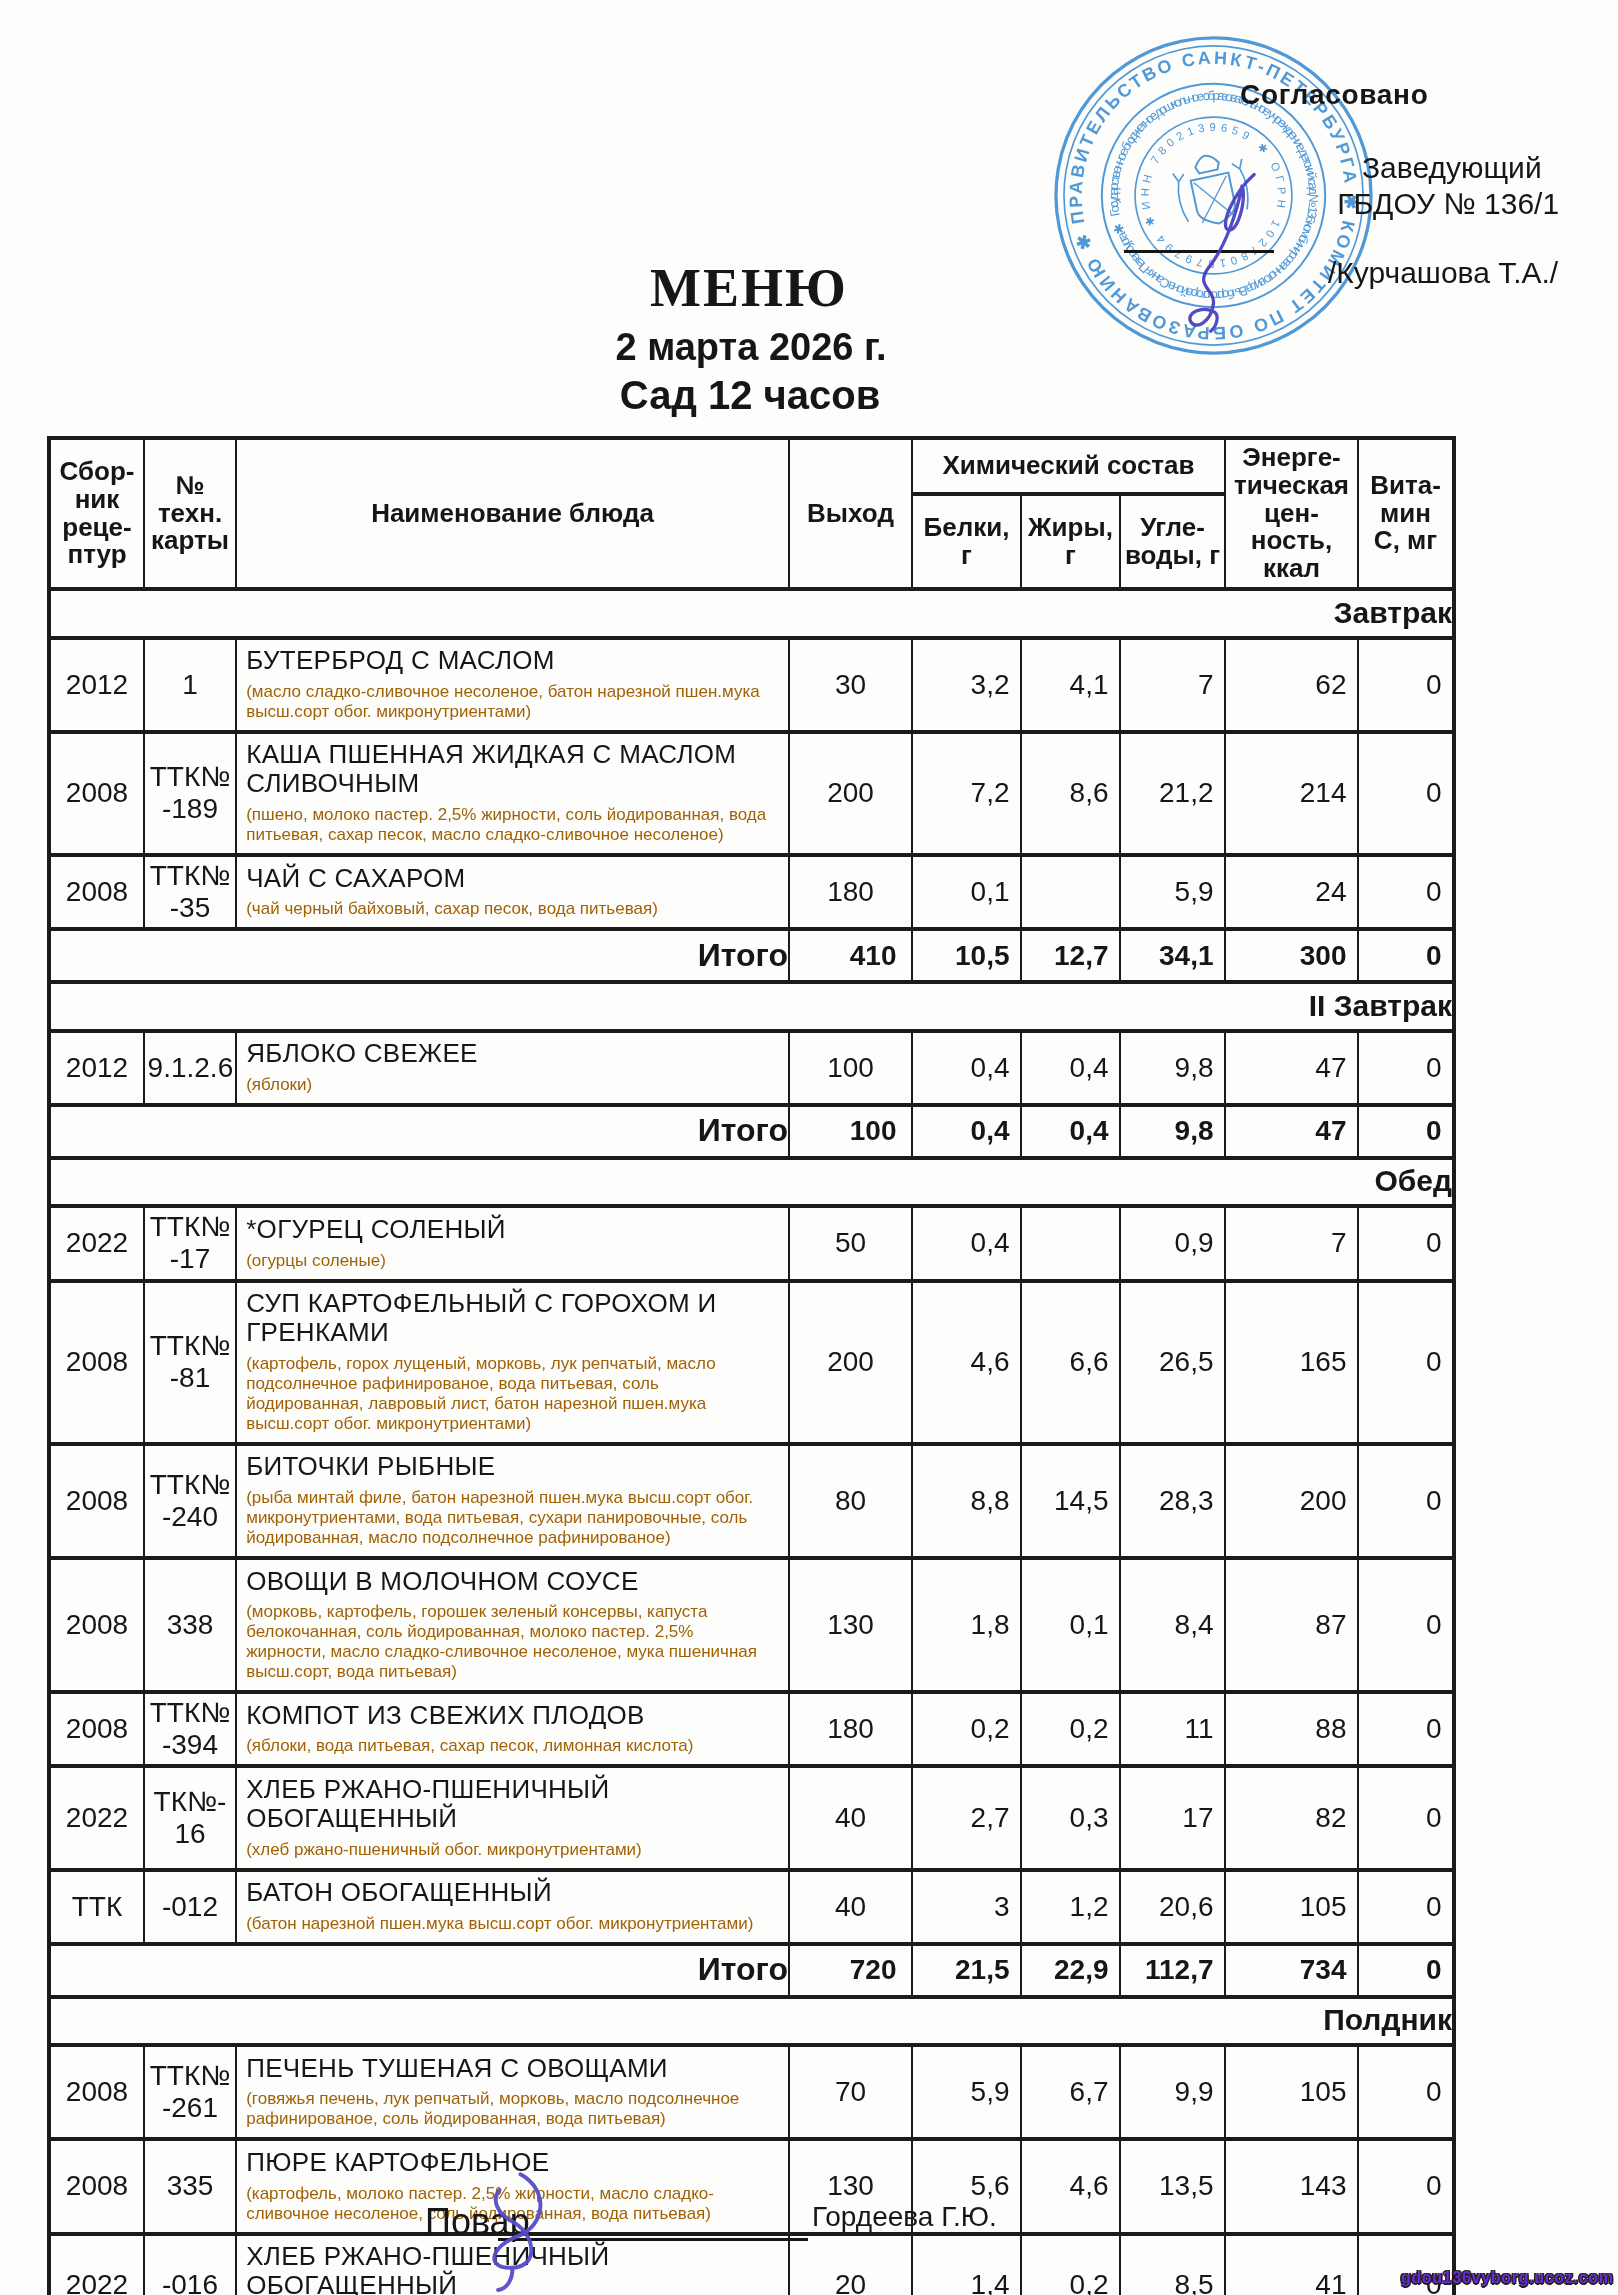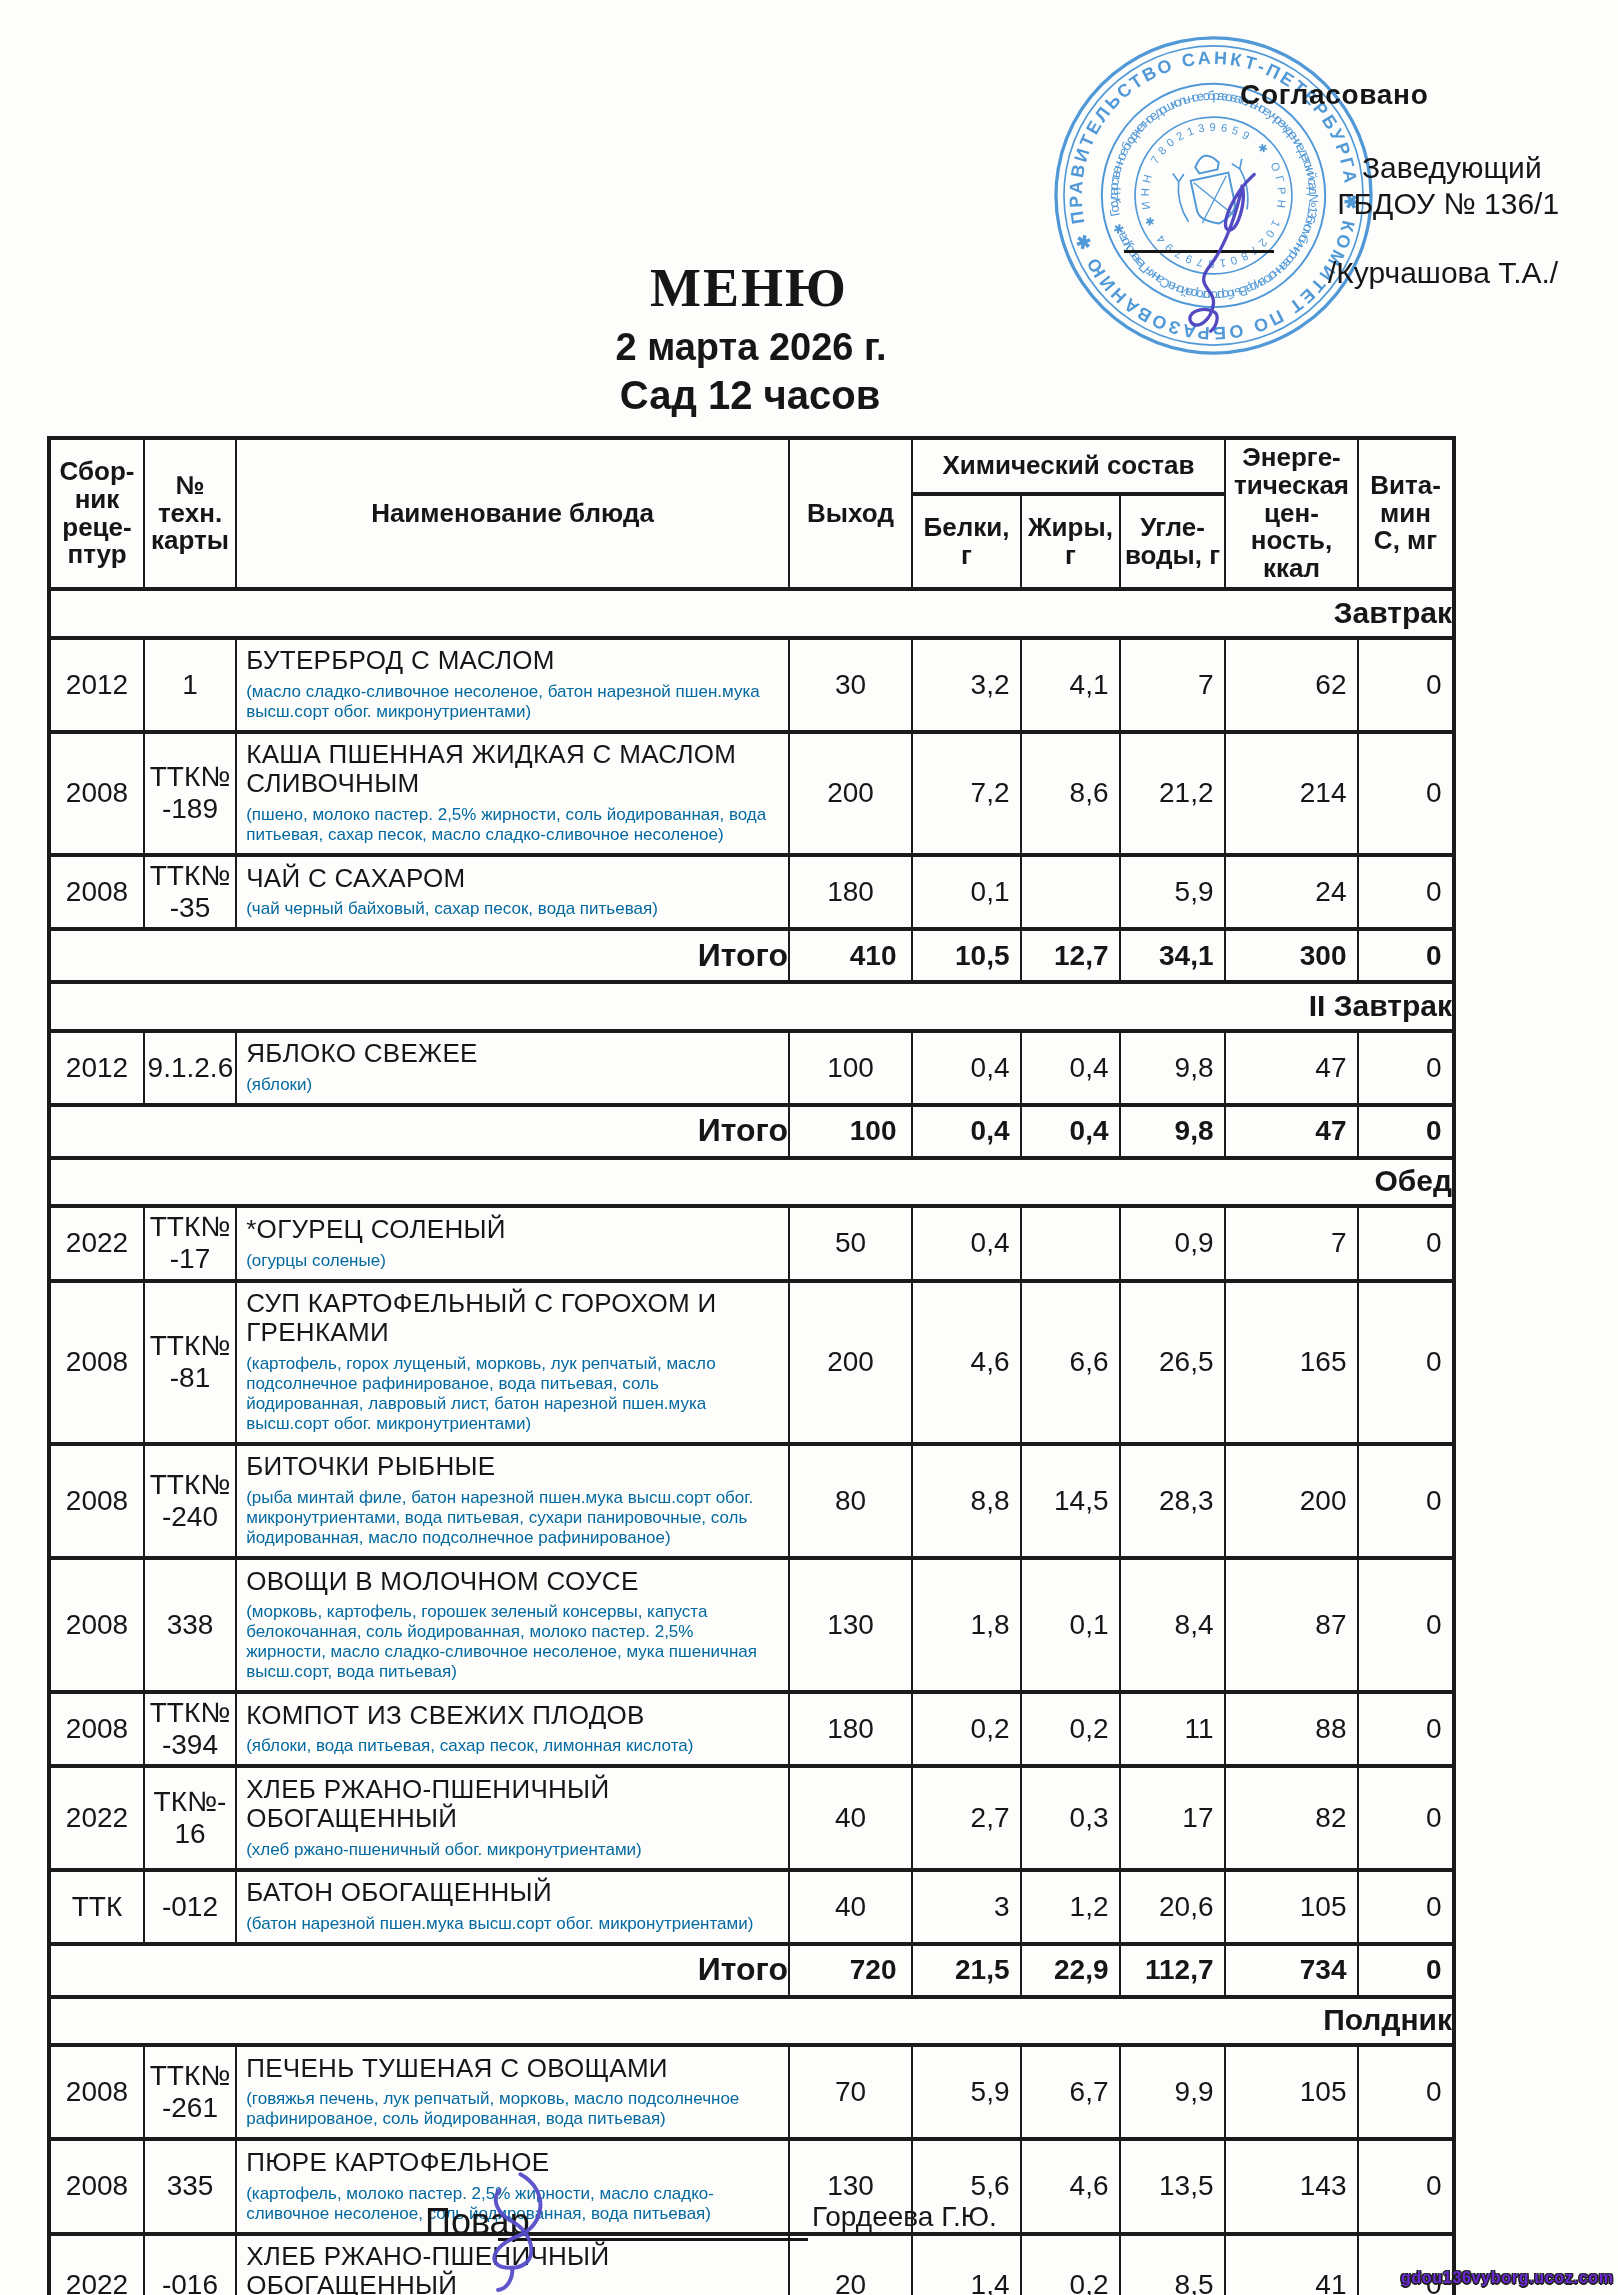--- a/index.html
+++ b/index.html
@@ -37,21 +37,21 @@
     border-bottom-width:4px;
   }
   tr.band td{
     font-size:30px;font-weight:700;text-align:right;padding:4.6px 0 6px 0;
     border-top-width:4px;border-bottom-width:4px;
   }
   tr.item td{border-top-width:4px;border-bottom-width:4px;}
   .c-book,.c-card{font-size:28px;text-align:center;white-space:pre-line;line-height:1.15;padding:2.6px;}
   .c-dish{padding:6.6px 10.5px 8px 9.2px;vertical-align:middle;}
   .dish{font-size:26px;line-height:29px;letter-spacing:0.3px;}
-  .ing{font-size:17px;line-height:20px;margin-top:6.6px;color:#0369a1;}
+  .ing{font-size:17px;line-height:20px;margin-top:6.6px;color:#a16207;}
   .c-out{font-size:28px;text-align:center;padding:2.6px 5.3px;}
   .c-num{font-size:28px;text-align:right;padding:2.6px 10.5px 2.6px 1.3px;}
   tr.total td{border-top-width:4px;border-bottom-width:4px;font-weight:700;}
   tr.total .t-label{font-size:32px;text-align:right;padding:5.3px 0 6.6px 8px;}
   tr.total .c-out{text-align:right;padding-right:14.5px;font-size:28px;}
   
   .cook-label{position:absolute;left:425px;top:2201px;font-size:36px;}
   .cook-line{position:absolute;left:498px;top:2238px;width:310px;height:3.3px;background:#161616;}
   .cook-name{position:absolute;left:812px;top:2201px;font-size:28px;}
   .sig-bottom{position:absolute;left:456px;top:2169px;width:121px;height:125px;z-index:3;}

